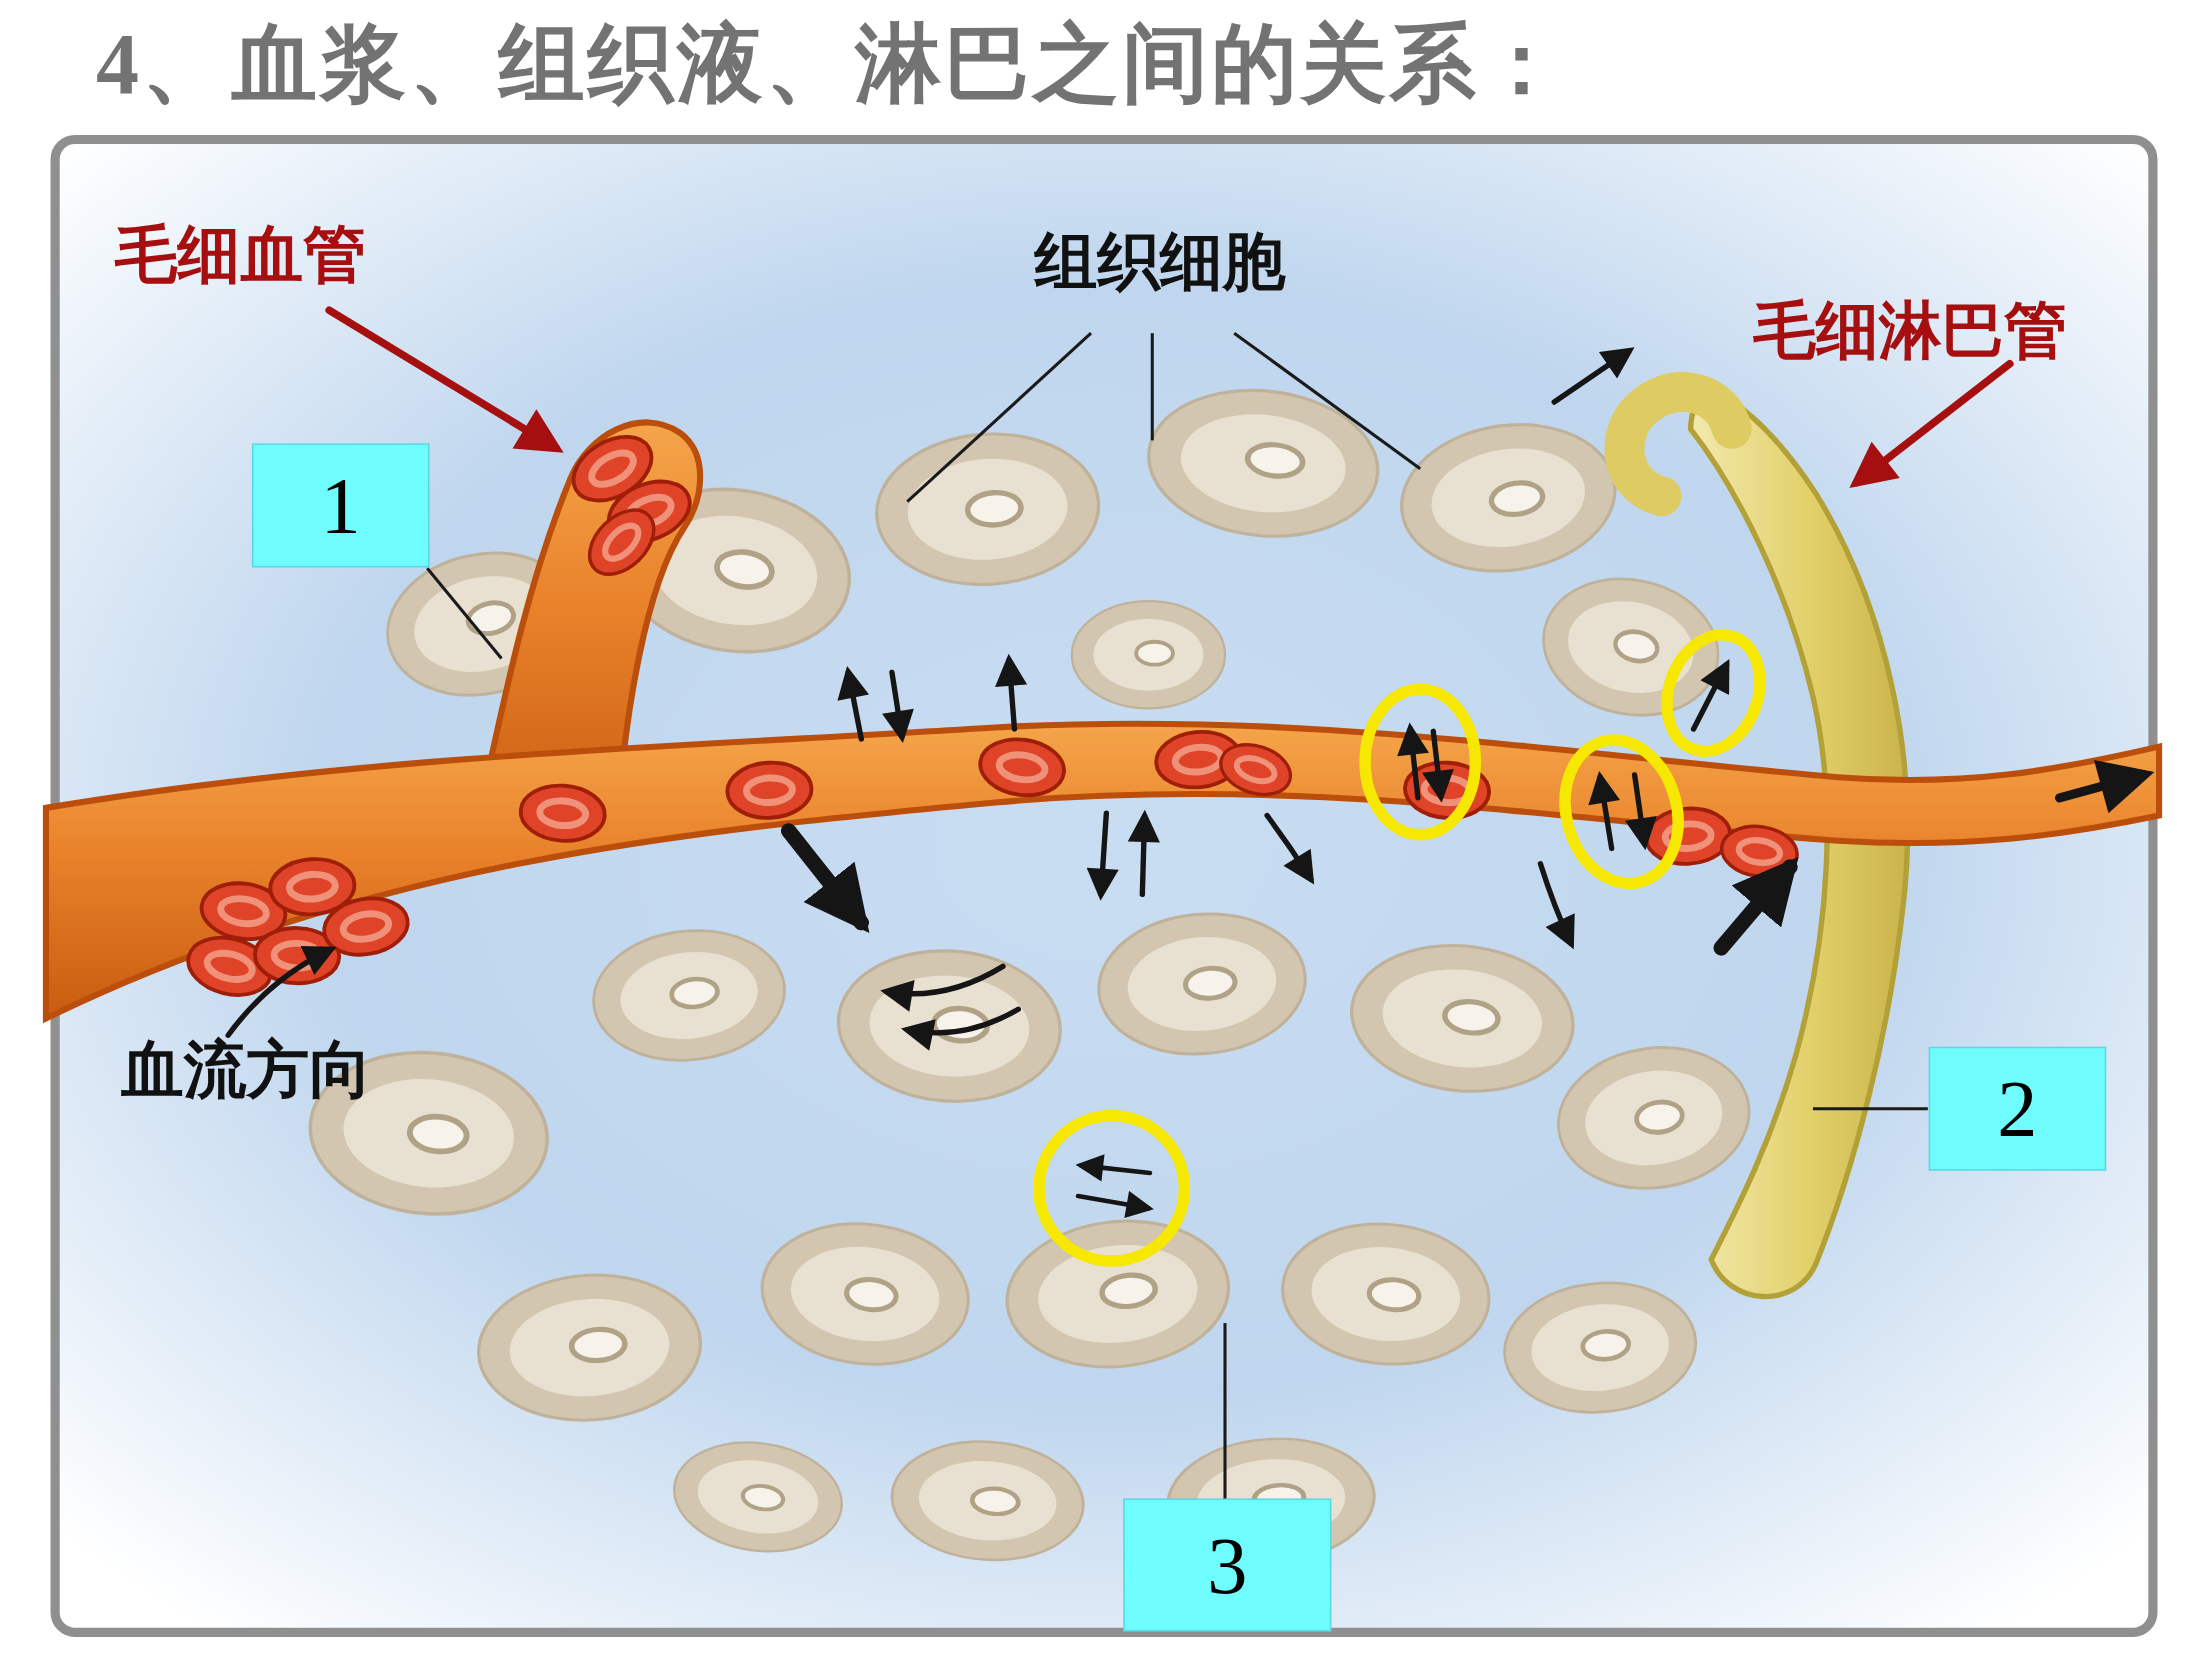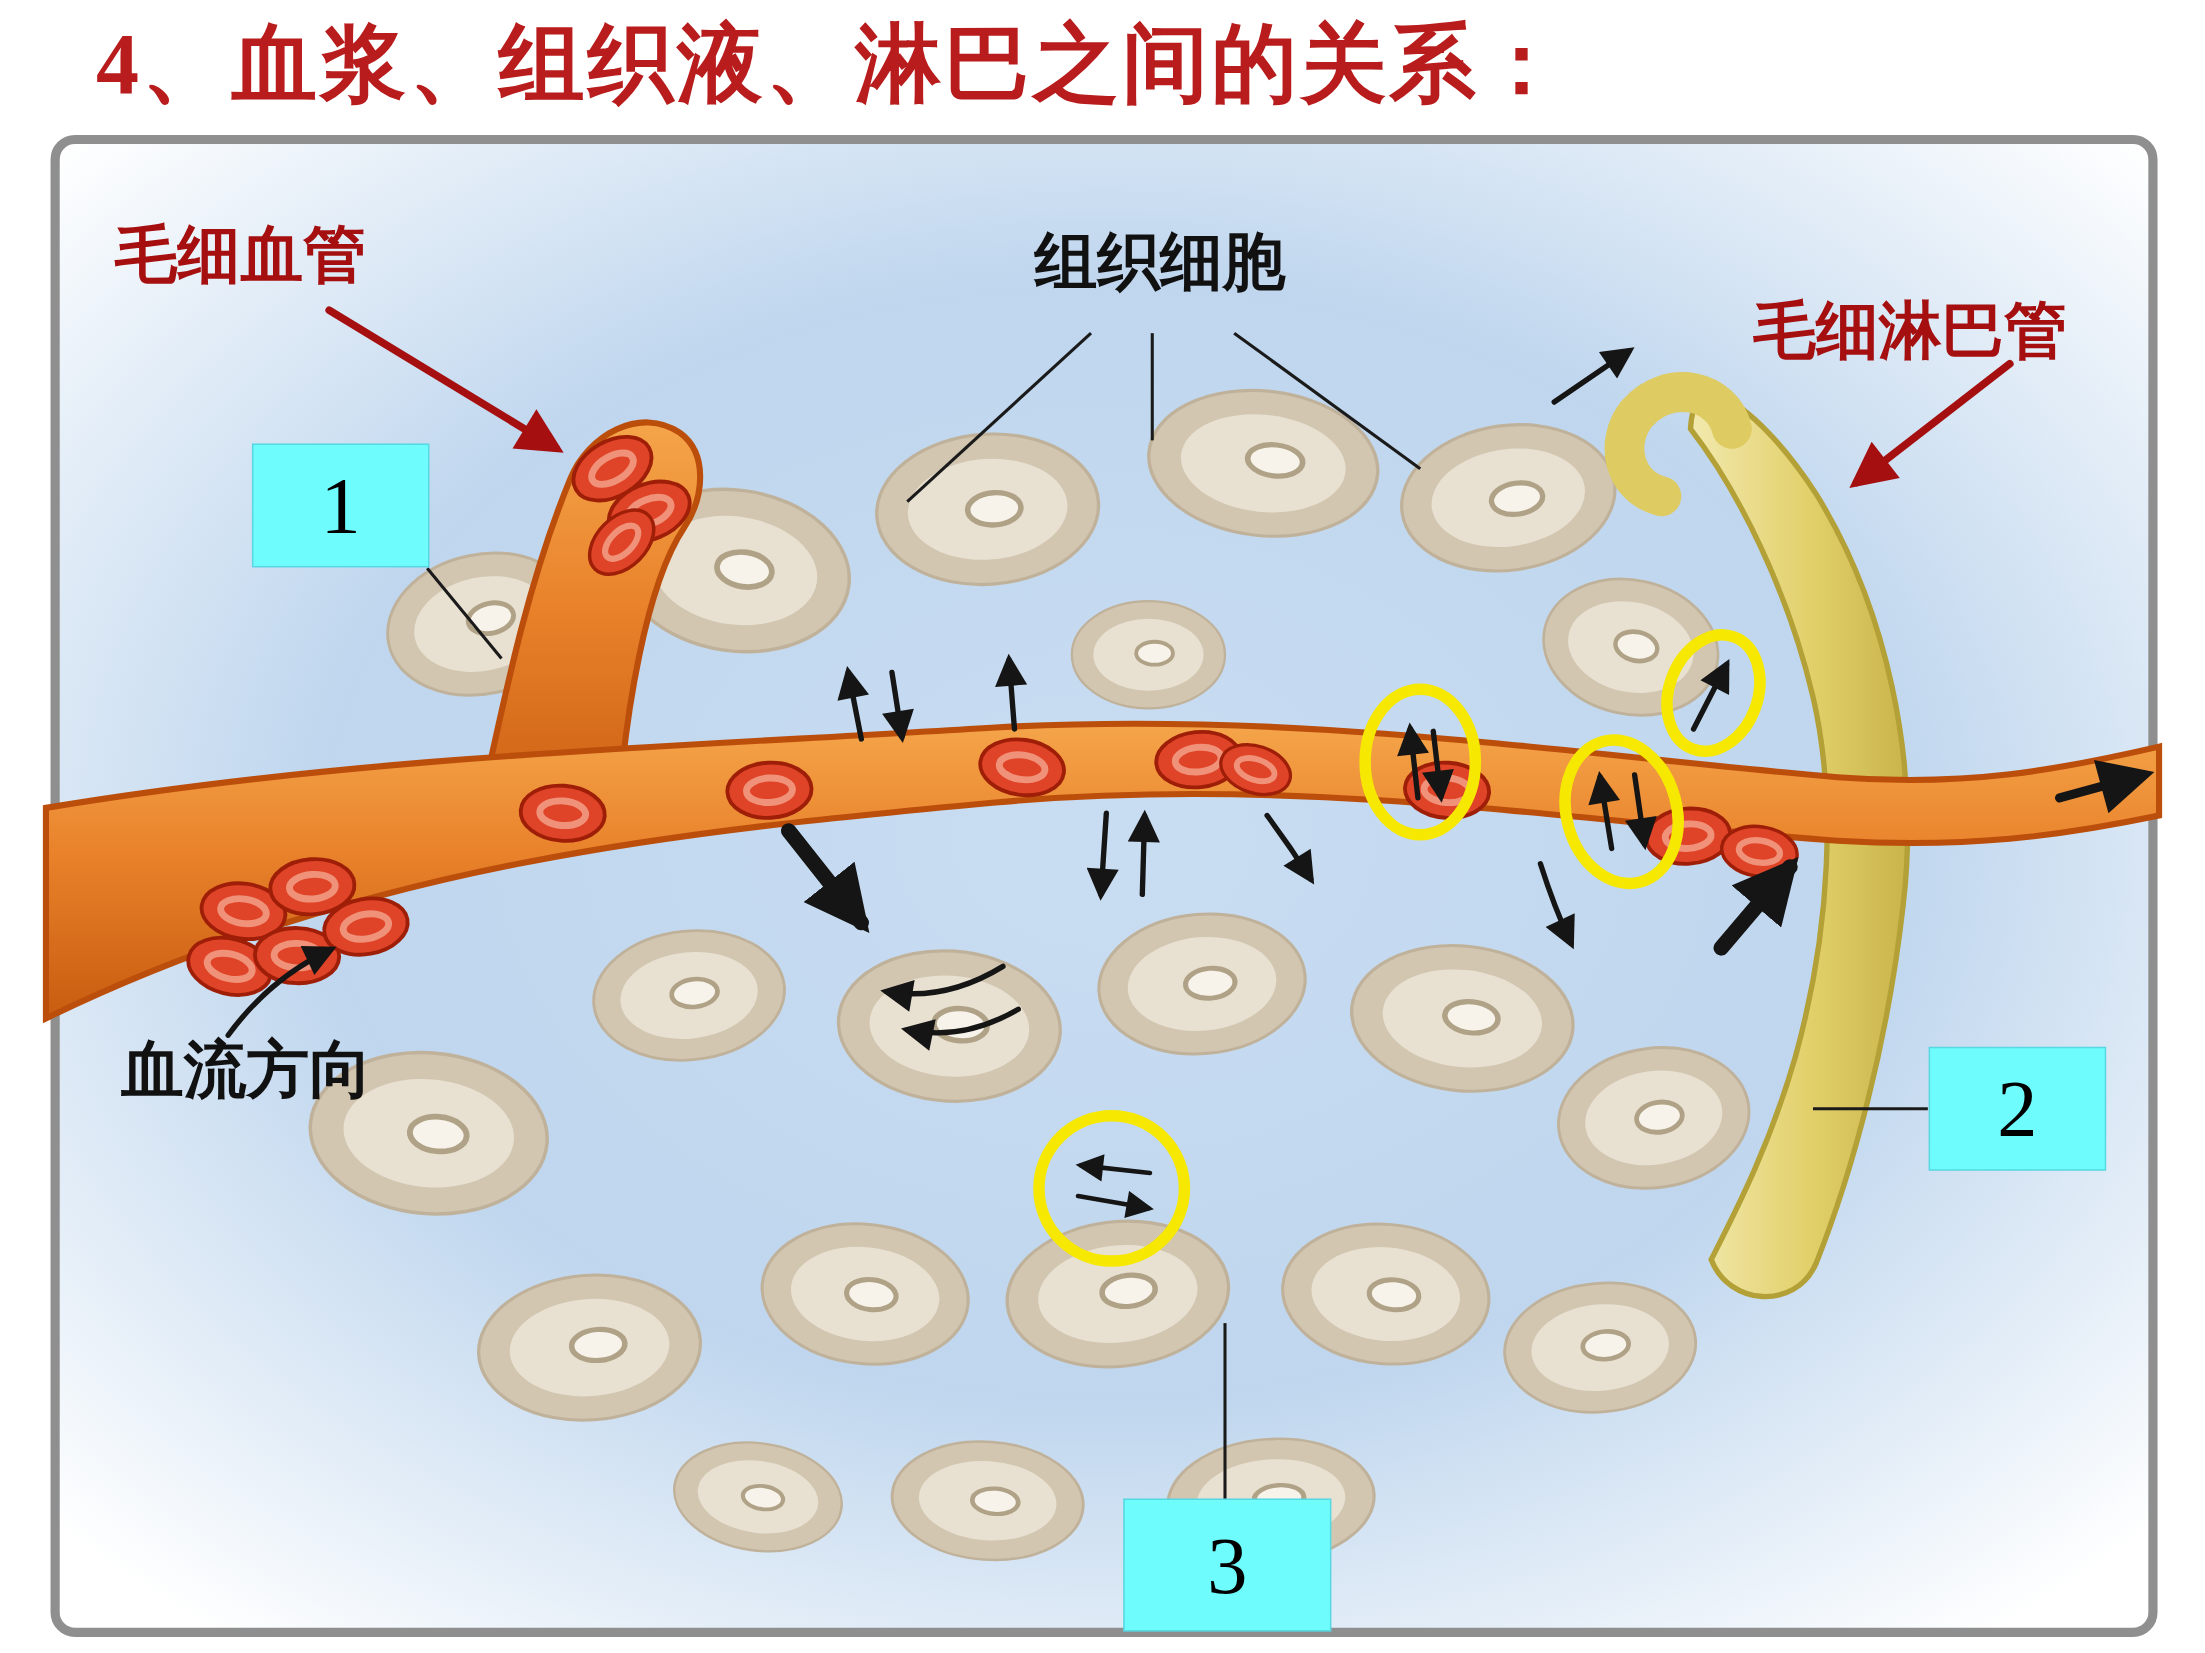--- a/index.html
+++ b/index.html
@@ -1,20 +1,20 @@
 <!DOCTYPE html>
 <html style="font-size:12.3px"><head>
 <meta charset="utf-8">
 <style>
   html,body { margin:0; padding:0; background:#ffffff; }
   body { width:2205px; height:1654px; position:relative; font-family:"Liberation Sans", sans-serif; overflow:hidden; }
   .title {
     position:absolute; left:96px; top:6.1px; margin:0;
     font-family:"Liberation Serif","DejaVu Sans",serif;
-    font-size:86px; font-weight:bold; color:#b91c1c; letter-spacing:3.1px; white-space:nowrap;
+    font-size:86px; font-weight:bold; color:#737373; letter-spacing:3.1px; white-space:nowrap;
   }
   svg.diagram { position:absolute; left:0; top:0; }
 
   
   .c-out { fill:#d2c6b1; stroke:#c0b29a; stroke-width:3; }
   .c-in  { fill:#e9e2d3; opacity:.92; }
   .c-nu  { fill:#f7f3ea; stroke:#b0a286; stroke-width:5; }
 
   
   .rbc-o { fill:#e04428; stroke:#9e1e08; stroke-width:5; }

